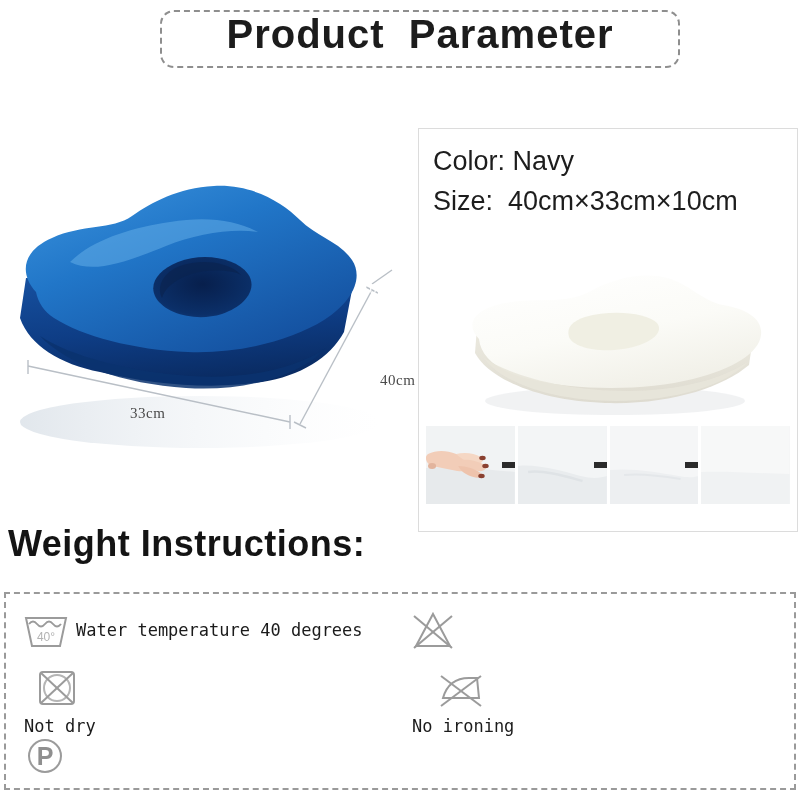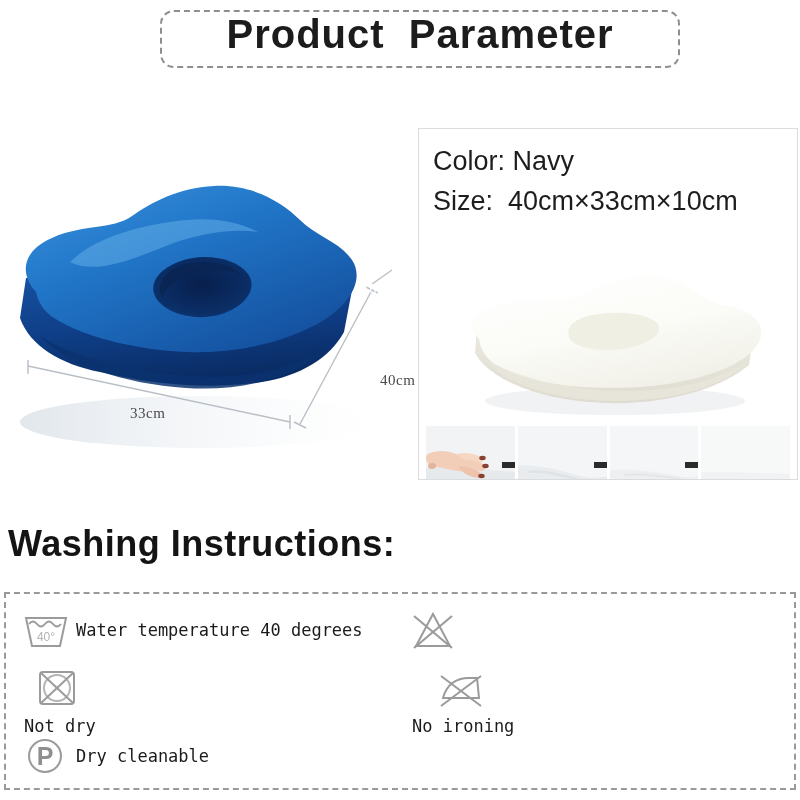--- a/index.html
+++ b/index.html
@@ -59,21 +59,21 @@
   #dim-33 { left: 130px; top: 405px; }
   #dim-40 { left: 380px; top: 364px; margin-top: 8px; }
   #dim-10 { left: 362px; top: 282px; color:#ffffff; font-size:14px; }
 
   
   #spec-panel {
     position: absolute;
     left: 418px;
     top: 128px;
     width: 380px;
-    height: 352px;
+    height: 404px;
     background: #ffffff;
     border: 1px solid #dcdcdc;
     box-sizing: border-box;
     overflow: hidden;
   }
   #spec-text {
     position: absolute;
     left: 14px;
     top: 12px;
     right: 4px;
@@ -367,21 +367,21 @@
     <div class="rebound-frame">
       <svg class="frame-svg" viewBox="0 0 88 78" preserveAspectRatio="none">
         <rect width="88" height="78" fill="#f7f8f8"></rect>
         <path d="M0 46 C24 45, 52 47, 88 48 L88 78 L0 78 Z" fill="#f0f2f3"></path>
       </svg>
     </div>
 
   </div>
 </div>
 
-<div id="wash-heading">Washing Instructions:</div>
+<div id="wash-heading">Weight Instructions:</div>
 
 <div id="wash-panel">
 
   <div class="wash-col" id="wash-col-left">
 
     <div class="wash-row wash-row-0">
       <span class="care-icon">
         <svg width="52" height="48" viewBox="0 0 52 48">
           <path d="M6 12 H46 L40 40 H12 Z" fill="none" stroke="#9b9b9b" stroke-width="2"></path>
           <path d="M9 18 q4 -5 8 0 q4 5 8 0 q4 -5 8 0 q4 5 8 0" fill="none" stroke="#9b9b9b" stroke-width="2"></path>
@@ -403,21 +403,20 @@
       <span class="care-label">Not dry</span>
     </div>
 
     <div class="wash-row wash-row-2">
       <span class="care-icon">
         <svg width="52" height="48" viewBox="0 0 52 48">
           <circle cx="25" cy="24" r="16" fill="none" stroke="#9b9b9b" stroke-width="2"></circle>
           <text x="25" y="33" font-family="Liberation Sans, sans-serif" font-size="25" font-weight="700" fill="#8f8f8f" text-anchor="middle">P</text>
         </svg>
       </span>
-      <span class="care-label">Dry cleanable</span>
     </div>
 
   </div>
 
   <div class="wash-col" id="wash-col-right">
 
     <div class="wash-row wash-row-0">
       <span class="care-icon">
         <svg width="52" height="48" viewBox="0 0 52 48">
           <path d="M25 8 L42 40 H8 Z" fill="none" stroke="#9b9b9b" stroke-width="2"></path>

